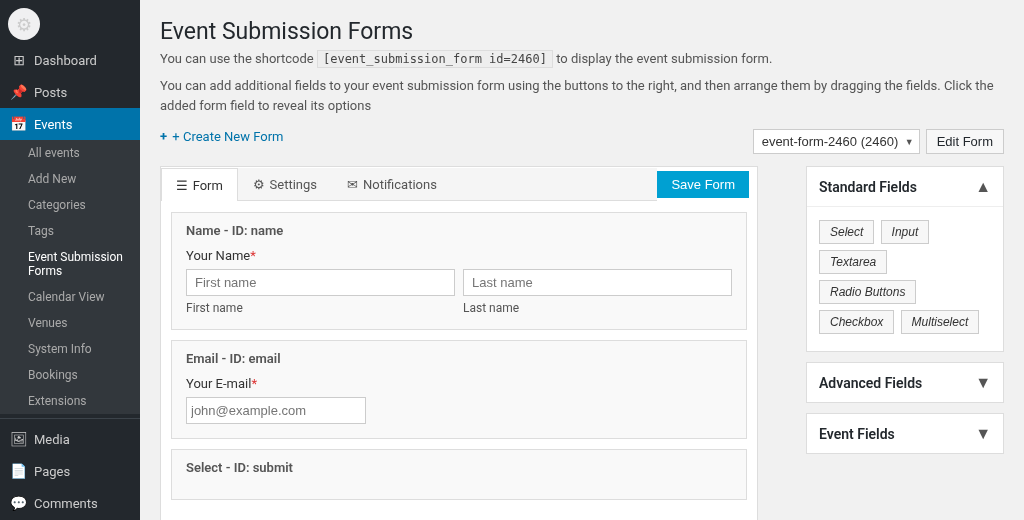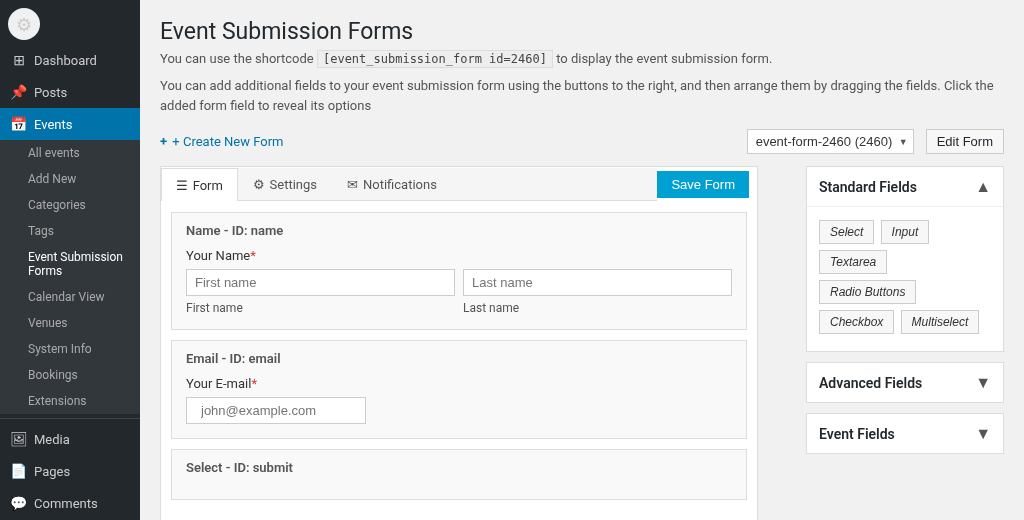--- a/index.html
+++ b/index.html
@@ -19,23 +19,23 @@
     .main { flex: 1; overflow: auto; background: #f1f1f1; }
     .content { padding: 18px 20px; }
 
     
     .page-title { font-size: 23px; font-weight: 400; color: #23282d; margin-bottom: 6px; }
     .shortcode-line { font-size: 13px; color: #555; margin-bottom: 10px; }
     .shortcode-line code { background: #eee; border: 1px solid #ddd; padding: 1px 5px; font-family: monospace; font-size: 12px; color: #444; }
     .description { font-size: 13px; color: #555; margin-bottom: 14px; line-height: 1.5; }
 
     
-    .toolbar-row { display: flex; align-items: center; justify-content: space-between; margin-bottom: 12px; }
+    .toolbar-row { display: flex; align-items: flex-start; justify-content: space-between; margin-bottom: 12px; }
     .create-new-form { color: #0073aa; text-decoration: none; font-size: 13px; }
-    .form-selector-group { display: flex; align-items: center; gap: 12px; }
+    .form-selector-group { display: flex; align-items: center; gap: 6px; }
     .form-select { border: 1px solid #ccc; background: #fff; padding: 4px 20px 4px 8px; font-size: 13px; color: #333; appearance: none; -webkit-appearance: none; cursor: pointer; }
     .select-wrapper { position: relative; display: inline-block; }
     .select-wrapper::after { content: "▼"; font-size: 9px; position: absolute; right: 6px; top: 50%; transform: translateY(-50%); color: #555; pointer-events: none; }
     .edit-form-btn { background: #f7f7f7; border: 1px solid #ccc; color: #23282d; padding: 4px 10px; font-size: 13px; cursor: pointer; }
 
     
     .two-col { display: flex; gap: 16px; }
     .form-col { flex: 1; min-width: 0; }
     .fields-col { width: 230px; flex-shrink: 0; }
 
@@ -54,21 +54,21 @@
     
     .field-block { background: #f9f9f9; border: 1px solid #ddd; margin-bottom: 10px; padding: 10px 14px 14px; }
     .field-block-title { font-size: 13px; font-weight: 600; color: #555; margin-bottom: 10px; }
     .field-label { font-size: 13px; color: #333; margin-bottom: 6px; }
     .required { color: #dc3232; }
     .two-inputs { display: flex; gap: 8px; margin-bottom: 4px; }
     .text-input { border: 1px solid #ccc; padding: 5px 8px; font-size: 13px; color: #999; background: #fff; width: 100%; }
     .input-sublabel { font-size: 12px; color: #555; }
     .sublabels-row { display: flex; gap: 8px; }
     .sublabel-cell { flex: 1; }
-    .email-input { border: 1px solid #ccc; padding: 5px 14px; font-size: 13px; color: #7f1d1d; background: #fff; width: 180px; }
+    .email-input { border: 1px solid #ccc; padding: 5px 4px; font-size: 13px; color: #7f1d1d; background: #fff; width: 180px; }
 
     
     .fields-panel { background: #fff; border: 1px solid #ddd; margin-bottom: 10px; margin-left: 32px; }
     .fields-panel-header { display: flex; align-items: center; justify-content: space-between; padding: 10px 12px; cursor: pointer; background: #fff; }
     .fields-panel-header-title { font-size: 14px; font-weight: 600; color: #23282d; }
     .fields-panel-header .arrow { font-size: 16px; color: #555; }
     .fields-panel-body { padding: 10px 12px 14px; border-top: 1px solid #eee; }
     .field-btn { border: 1px solid #ccc; background: #f7f7f7; color: #333; padding: 4px 10px; font-size: 12px; cursor: pointer; margin: 3px 3px 3px 0; display: inline-block; font-style: italic; }
     .fields-panel-header.collapsed .arrow { }
   </style>

